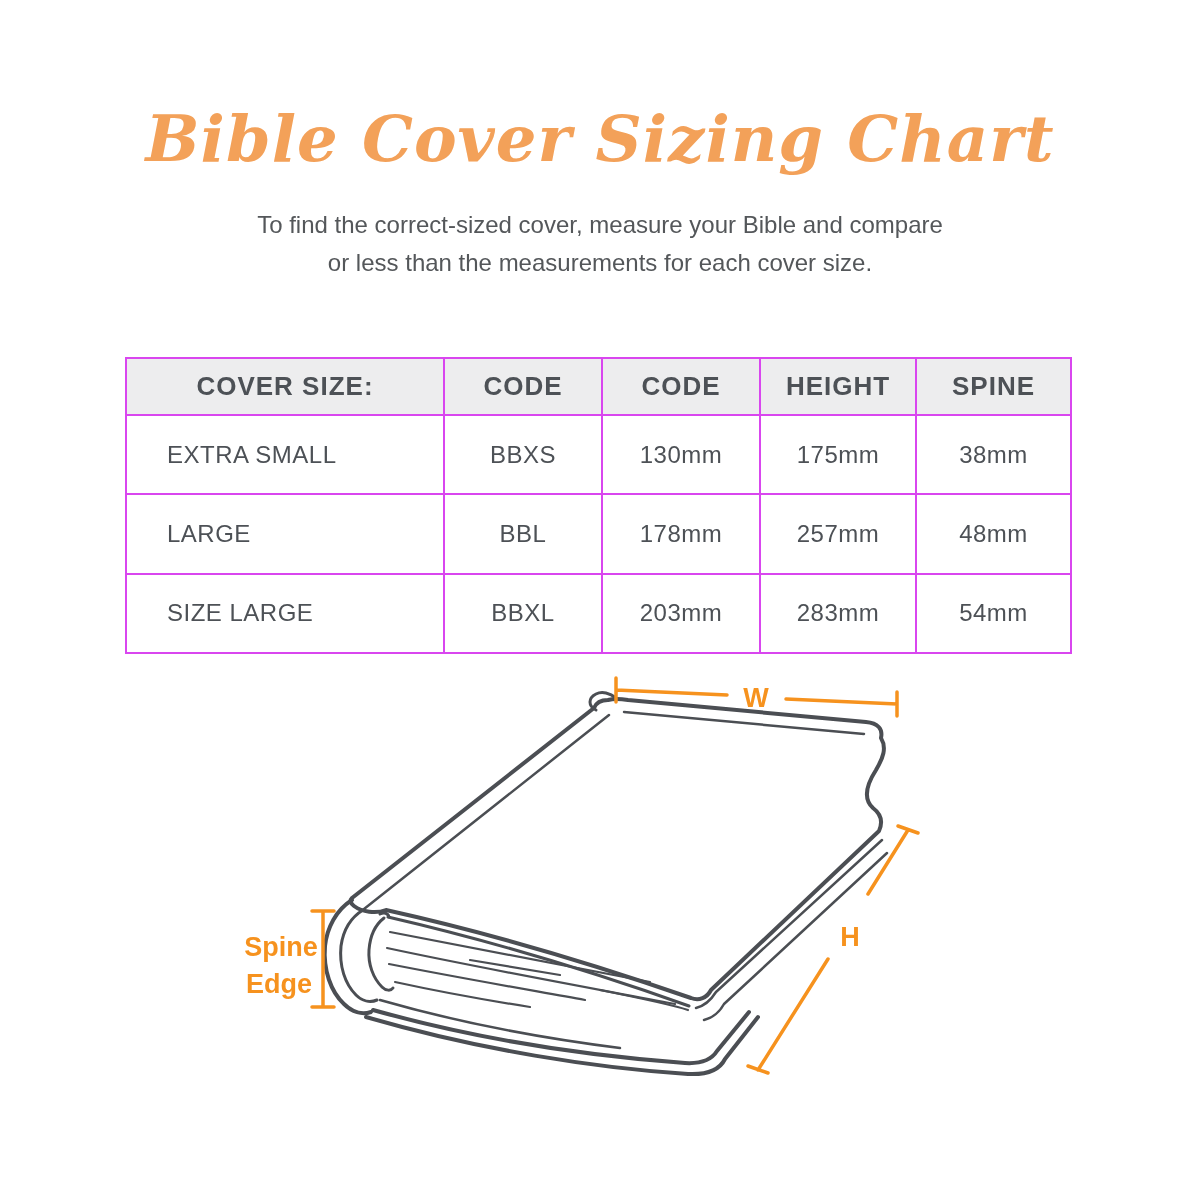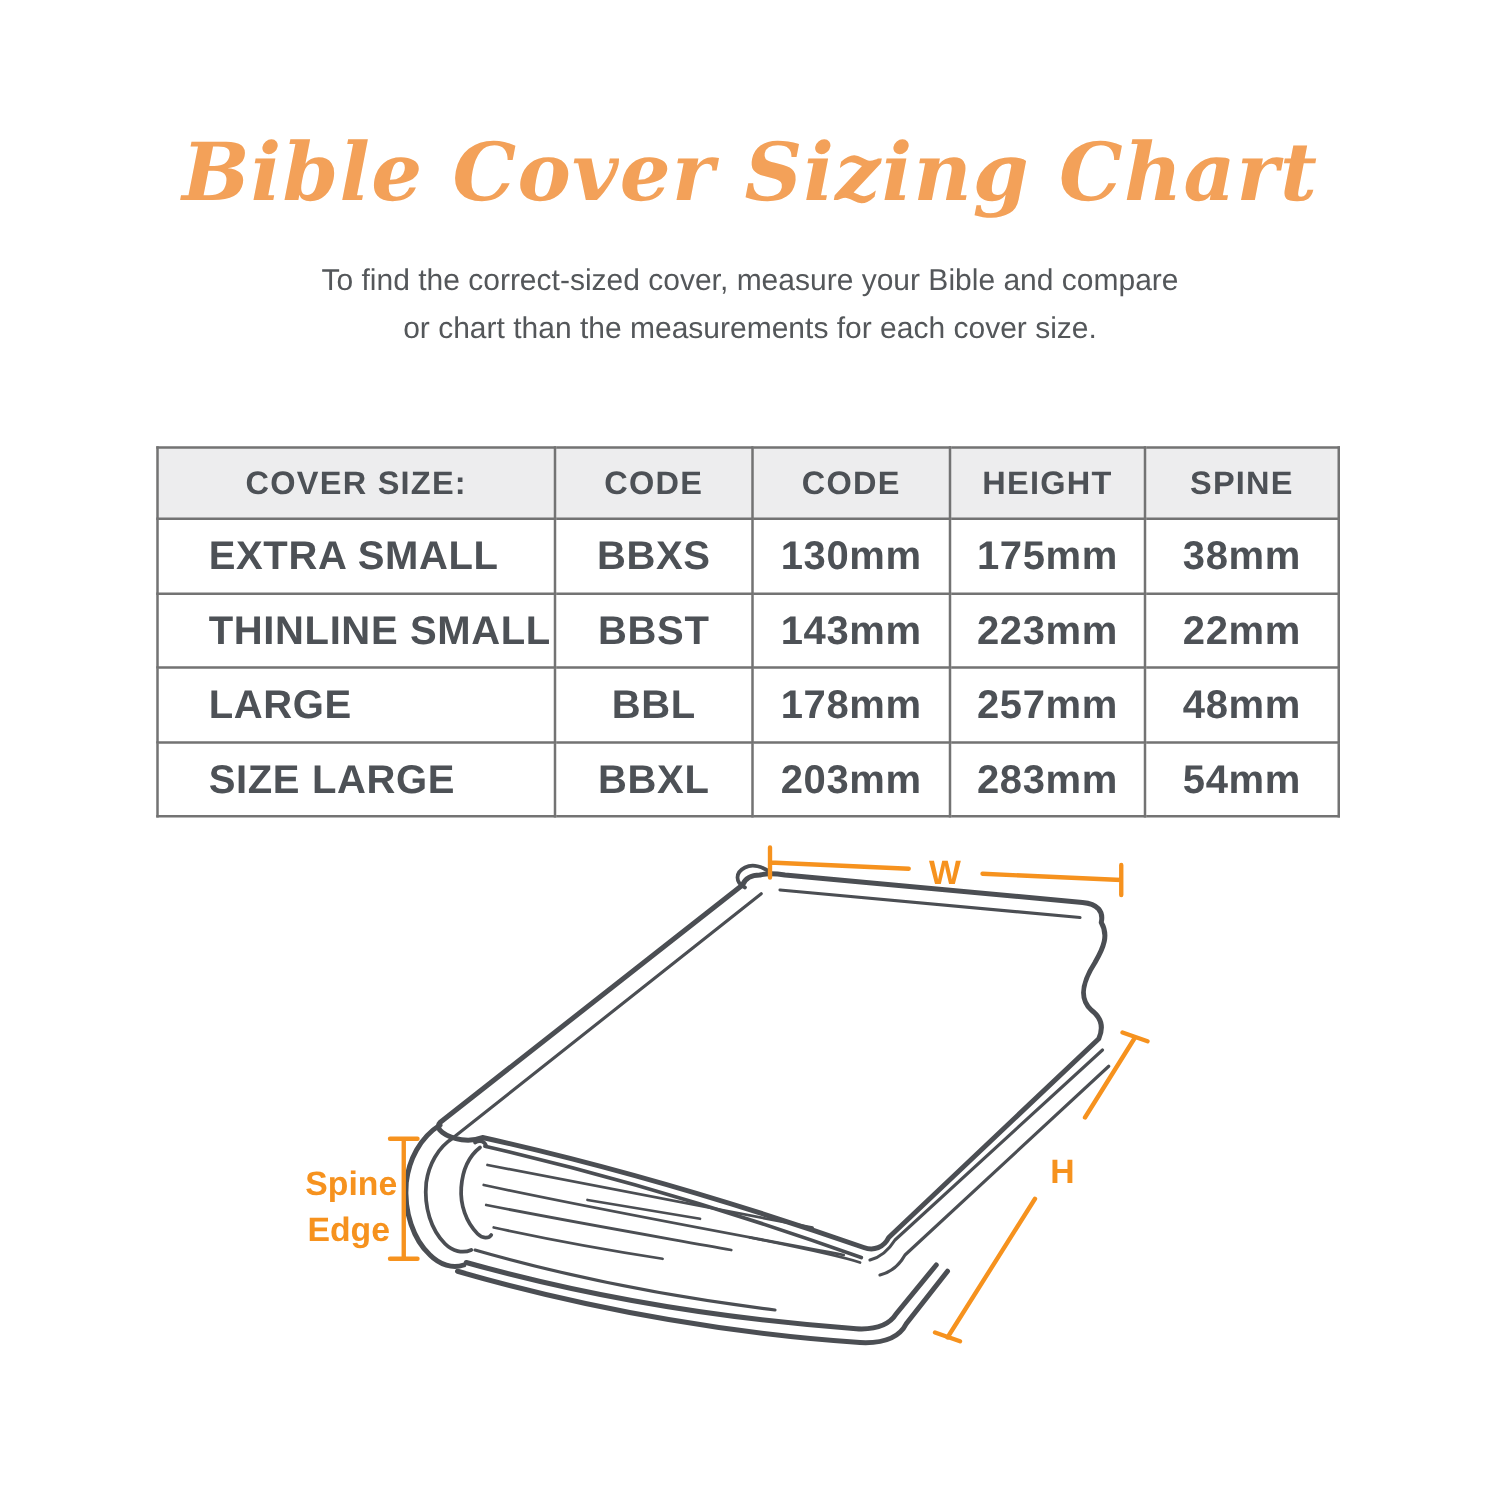--- a/index.html
+++ b/index.html
@@ -5,41 +5,41 @@
   html,body{margin:0;padding:0;background:#ffffff;}
   .canvas{position:relative;width:1200px;height:1200px;background:#ffffff;overflow:hidden;
           font-family:"Liberation Sans",sans-serif;}
   .title{position:absolute;top:104px;left:0;width:1200px;text-align:center;
          font-family:"DejaVu Serif",serif;font-style:italic;font-weight:bold;
          font-size:64px;line-height:1.1;color:#F3A159;letter-spacing:1px;margin:0;}
   .intro{position:absolute;top:206px;left:100px;width:1000px;text-align:center;
          font-size:24px;line-height:38px;color:#54575A;font-weight:500;}
   table.sizing{position:absolute;left:125px;top:357px;width:945px;height:297px;
          border-collapse:collapse;table-layout:fixed;color:#4D5156;}
-  table.sizing th,table.sizing td{border:2px solid #737373;padding:0;}
+  table.sizing th,table.sizing td{border:2px solid #d946ef;padding:0;}
   table.sizing th{background:#EDEDEE;font-size:26px;font-weight:bold;letter-spacing:1px;
          height:55px;text-align:center;}
-  table.sizing td{font-size:32px;font-weight:700;letter-spacing:0.5px;height:38px;text-align:center;}
+  table.sizing td{font-size:24px;font-weight:400;letter-spacing:0.5px;height:38px;text-align:center;}
   table.sizing td.size-cell{text-align:left;padding-left:40px;}
   col.c0{width:318px;} col.c1{width:158px;} col.c2{width:158px;} col.c3{width:156px;} col.c4{width:155px;}
   svg.diagram{position:absolute;left:230px;top:660px;width:750px;height:460px;}
   .lineart{stroke:#4B4E53;fill:none;stroke-linecap:round;stroke-linejoin:round;}
   .dim{stroke:#F6921E;fill:none;stroke-linecap:round;}
   .dimlabel{font-family:"Liberation Sans",sans-serif;font-weight:bold;font-size:27px;}
 </style>
 </head>
 <body>
 
 <div class="canvas">
 
   <h1 class="title">Bible Cover Sizing Chart</h1>
 
   <div class="intro">
     <div>To find the correct-sized cover, measure your Bible and compare</div>
-    <div>or chart than the measurements for each cover size.</div>
+    <div>or less than the measurements for each cover size.</div>
   </div>
 
   <table class="sizing">
     <colgroup>
         <col class="c0">
         <col class="c1">
         <col class="c2">
         <col class="c3">
         <col class="c4">
       </colgroup>
@@ -52,27 +52,20 @@
         <th>SPINE</th>
       </tr>
     </thead>
     <tbody>
       <tr>
         <td class="size-cell">EXTRA SMALL</td>
         <td>BBXS</td>
         <td>130mm</td>
         <td>175mm</td>
         <td>38mm</td>
-      </tr>
-      <tr>
-        <td class="size-cell">THINLINE SMALL</td>
-        <td>BBST</td>
-        <td>143mm</td>
-        <td>223mm</td>
-        <td>22mm</td>
       </tr>
       <tr>
         <td class="size-cell">LARGE</td>
         <td>BBL</td>
         <td>178mm</td>
         <td>257mm</td>
         <td>48mm</td>
       </tr>
       <tr>
         <td class="size-cell">SIZE LARGE</td>

